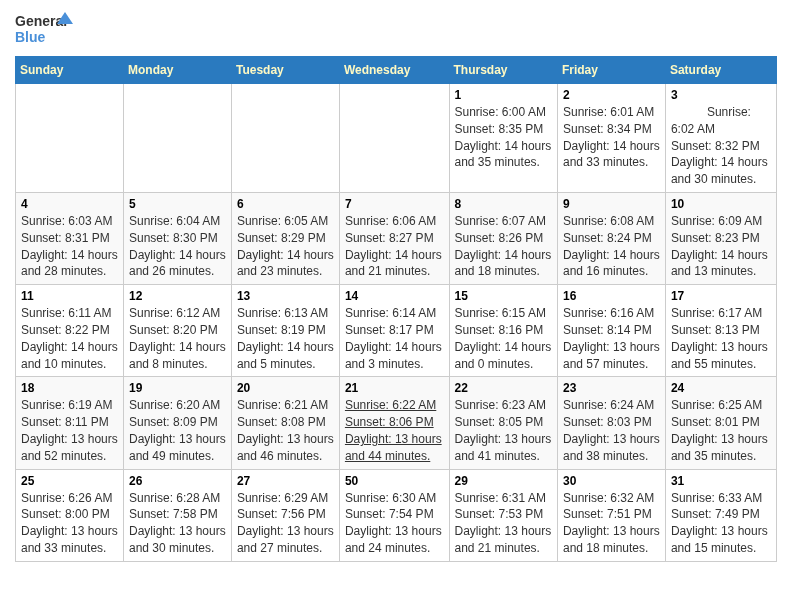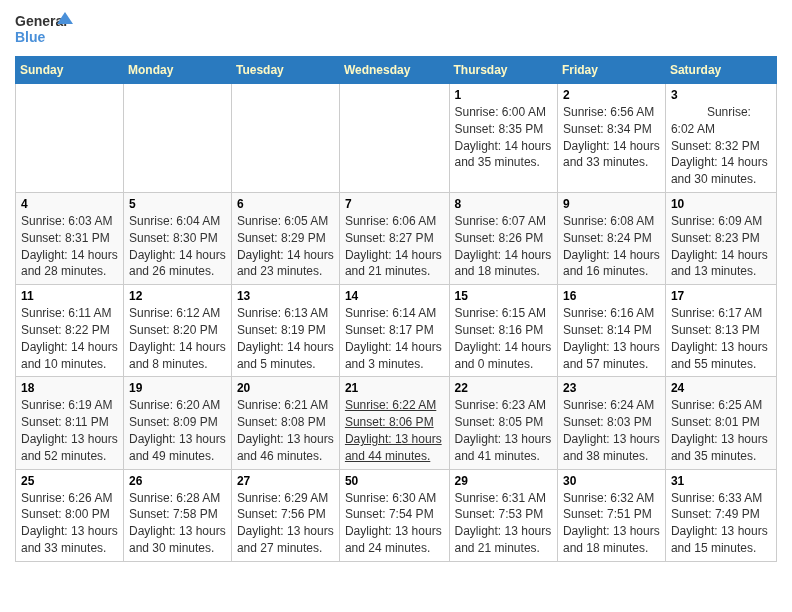--- a/index.html
+++ b/index.html
@@ -104,21 +104,21 @@
   </thead>
   <tbody id="calendar-body">
   <tr>
         <td class="empty"></td>
         <td class="empty"></td>
         <td class="empty"></td>
         <td class="empty"></td>
         <td><span class="day-number">1</span><span class="day-info" style="white-space: pre-line;">Sunrise: 6:00 AM
 Sunset: 8:35 PM
 Daylight: 14 hours and 35 minutes.</span></td>
-        <td><span class="day-number">2</span><span class="day-info" style="white-space: pre-line;">Sunrise: 6:56 AM
+        <td><span class="day-number">2</span><span class="day-info" style="white-space: pre-line;">Sunrise: 6:01 AM
 Sunset: 8:34 PM
 Daylight: 14 hours and 33 minutes.</span></td>
         <td><span class="day-number">3</span><span class="day-info" style="white-space: pre-line; margin-left: 36px;">Sunrise: 6:02 AM
 Sunset: 8:32 PM
 Daylight: 14 hours and 30 minutes.</span></td>
       </tr>
       <tr>
         <td><span class="day-number">4</span><span class="day-info" style="white-space: pre-line;">Sunrise: 6:03 AM
 Sunset: 8:31 PM
 Daylight: 14 hours and 28 minutes.</span></td>

